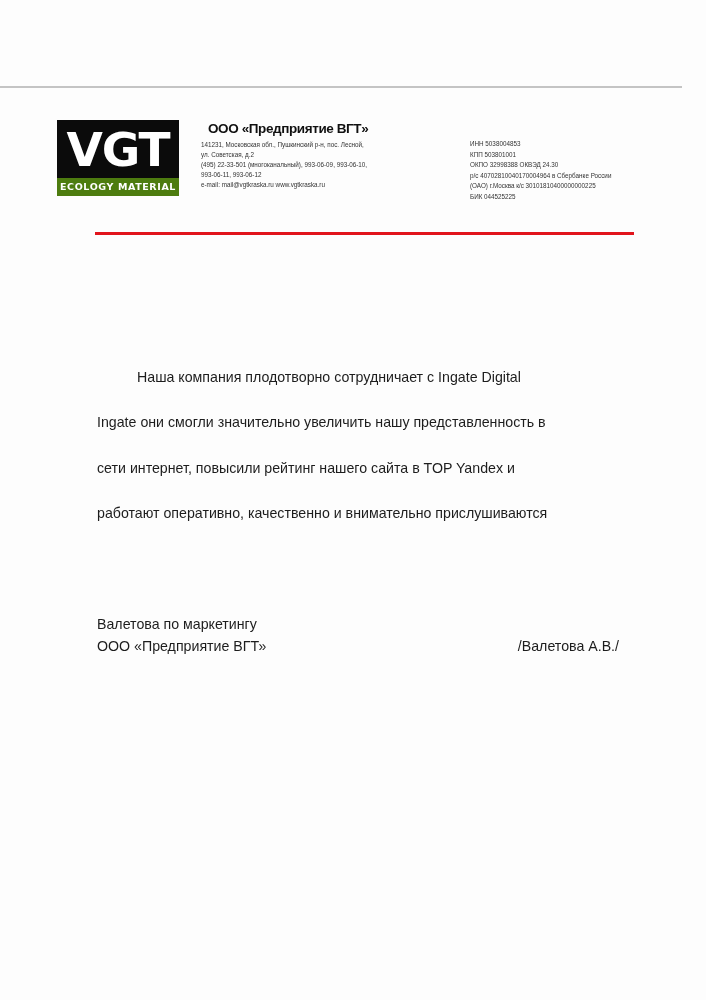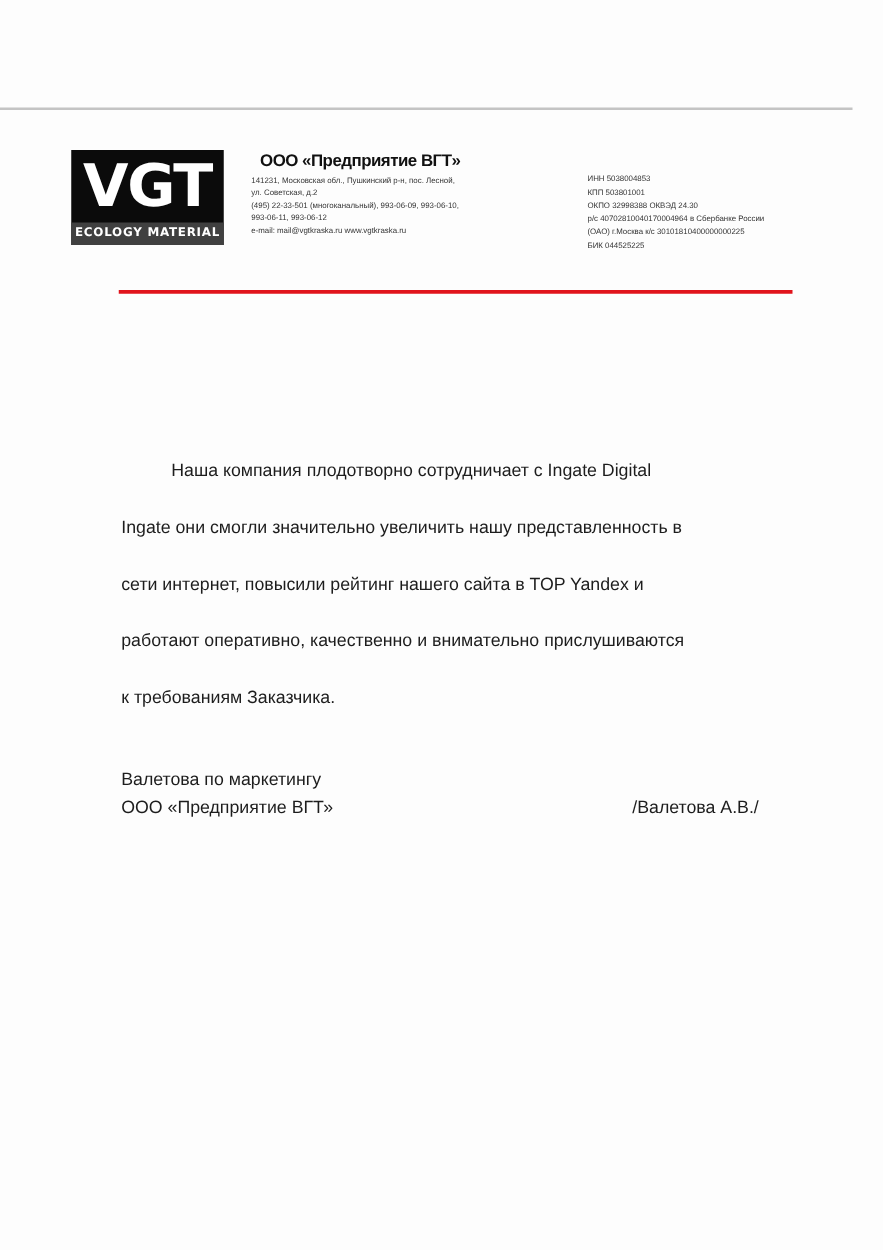--- a/index.html
+++ b/index.html
@@ -44,21 +44,21 @@
       font-size: 47px;
       letter-spacing: -1px;
       line-height: 52px;
     }
     .logo-tagline {
       position: absolute;
       left: 0;
       bottom: 0;
       width: 122px;
       height: 18px;
-      background: #404040;
+      background: #4d7c0f;
       color: #ffffff;
       font-family: "DejaVu Sans", sans-serif;
       font-weight: bold;
       font-size: 9.5px;
       letter-spacing: 0.6px;
       line-height: 18px;
       text-align: center;
     }
     .company-block {
       position: absolute;
@@ -126,21 +126,21 @@
       font-size: 14.2px;
       line-height: 22px;
       color: #1d1d1d;
     }
     .sig-row {
       display: flex;
       justify-content: space-between;
       white-space: nowrap;
     }
     .sig-name {
-      margin-right: 20px;
+      margin-right: 8px;
     }
   </style>
 </head>
 <body>
 
 <div class="top-rule"></div>
 
 <div class="logo">
   <div class="logo-mark">VGT</div>
   <div class="logo-tagline">ECOLOGY MATERIAL</div>
@@ -164,21 +164,20 @@
   <div class="req-line">БИК 044525225</div>
 </div>
 
 <div class="red-rule"></div>
 
 <div class="letter-body">
   <span class="line indent">Наша компания плодотворно сотрудничает с Ingate Digital</span>
   <span class="line">Ingate они смогли значительно увеличить нашу представленность в</span>
   <span class="line">сети интернет, повысили рейтинг нашего сайта в TOP Yandex  и</span>
   <span class="line">работают оперативно, качественно и внимательно прислушиваются</span>
-  <span class="line">к требованиям Заказчика.</span>
 </div>
 
 <div class="signature">
   <div class="sig-row">
     <span>Валетова по маркетингу</span>
   </div>
   <div class="sig-row">
     <span>ООО «Предприятие ВГТ»</span>
     <span class="sig-name">/Валетова А.В./</span>
   </div>

